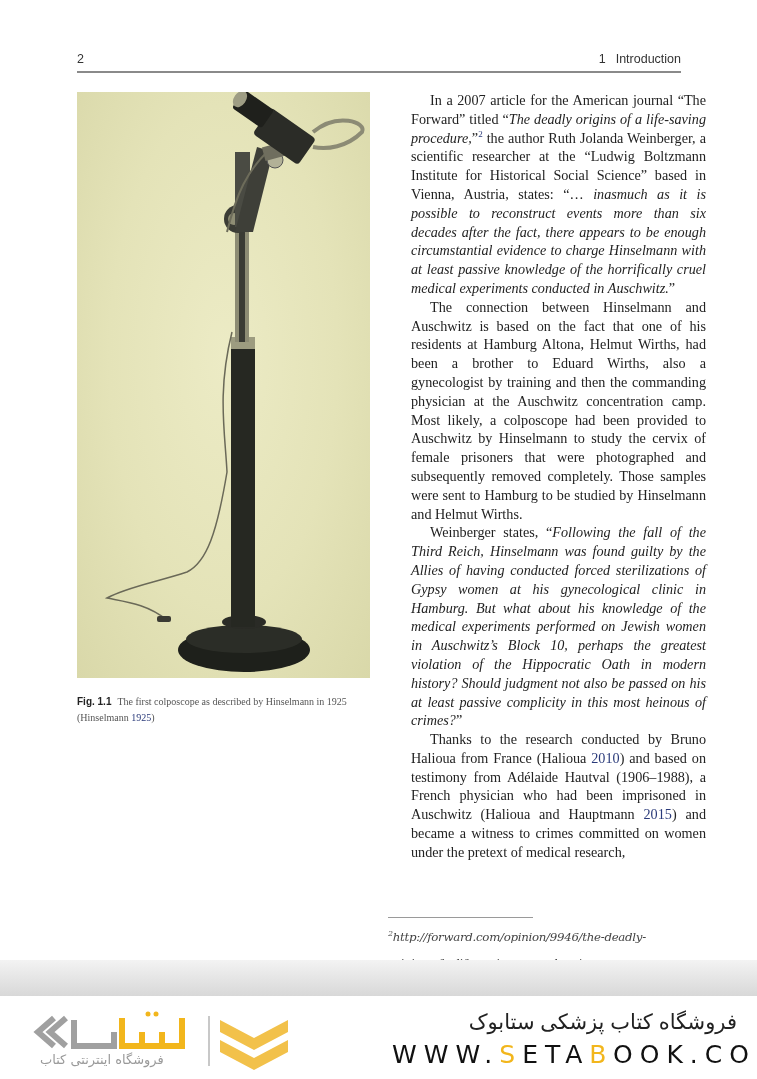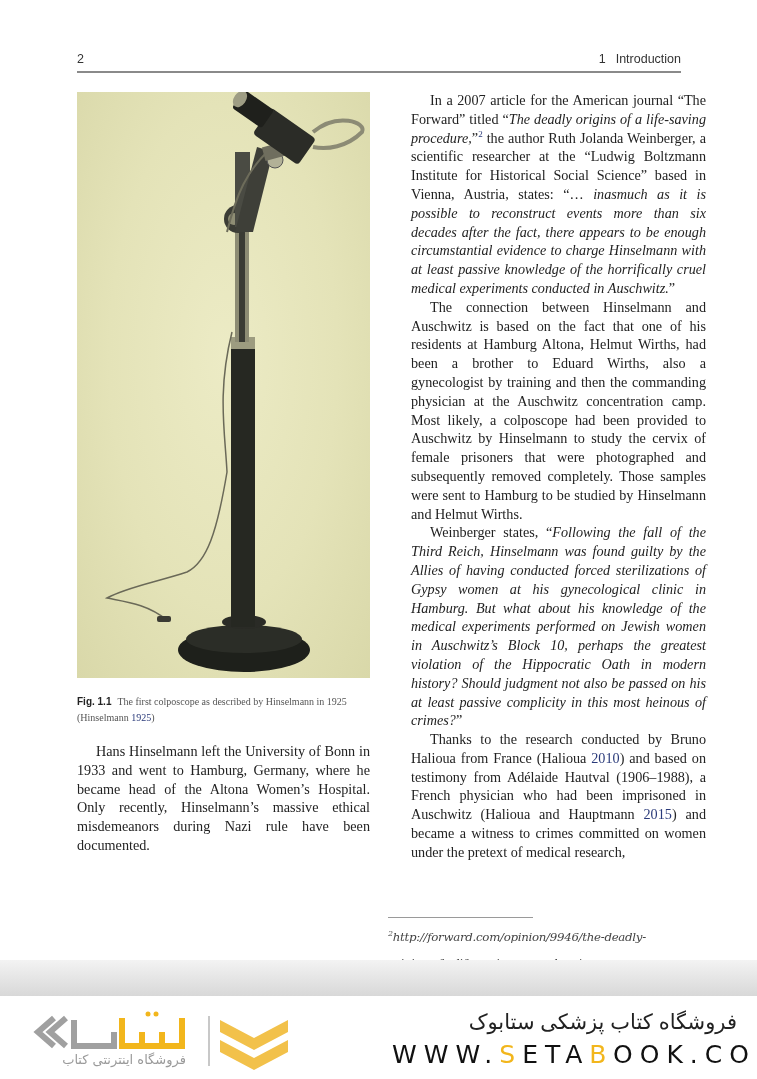--- a/index.html
+++ b/index.html
@@ -44,21 +44,21 @@
     .footnote { position: absolute; left: 388px; top: 921px; width: 295px; font-size: 11.8px; line-height: 26px; color: #444; font-family: "DejaVu Serif", serif; letter-spacing: -0.3px; font-style: italic;}
     .footnote .fn-no { font-size: 8px; vertical-align: super; }
 
     .shadow-band {
       position: absolute; left: 0; top: 960px; width: 757px; height: 36px;
       background: linear-gradient(#f3f3f3, #d8d8d8);
     }
     .banner { position: absolute; left: 0; top: 996px; width: 757px; height: 83px; background: #ffffff; }
     .brand-logo { position: absolute; left: 30px; top: 1010px; width: 270px; height: 62px; }
     .brand-sub {
-      position: absolute; left: 40px; top: 1052px; width: 168px; text-align: center;
+      position: absolute; left: 40px; top: 1052px; width: 168px; text-align: left;
       font-family: "DejaVu Sans", sans-serif; font-size: 13px; color: #9a9a9a; direction: rtl;
     }
     .fa-title {
       position: absolute; right: 20px; top: 1010px; font-family: Liberation Sans, sans-serif;
       font-size: 21px; color: #222; direction: rtl;
     }
     .site-url {
       position: absolute; left: 392px; top: 1040px; font-family: "DejaVu Sans", sans-serif;
       font-size: 25px; letter-spacing: 7px; color: #111;
     }
@@ -104,21 +104,20 @@
       <path d="M155 240 C140 300 148 340 150 380 C140 440 130 470 110 480 C80 490 50 495 30 506 C50 510 70 512 90 528" stroke="#6a6958" stroke-width="1.5" fill="none"></path>
       <rect x="80" y="524" width="14" height="6" rx="2" fill="#3a3a33"></rect>
     </svg>
   </div>
 
   <div class="caption">
     <span class="lbl">Fig. 1.1</span><span>The first colposcope as described by Hinselmann in 1925 (Hinselmann </span><span class="ref">1925</span><span>)</span>
   </div>
 
   <div class="col col-left">
-    <p>Hans Hinselmann left the University of Bonn in 1933 and went to Hamburg, Germany, where he became head of the Altona Women’s Hospital. Only recently, Hinselmann’s massive ethical misdemeanors during Nazi rule have been documented.</p>
   </div>
 
   <div class="col col-right">
     <p><span>In a 2007 article for the American journal “The Forward” titled “</span><em>The deadly origins of a life-saving procedure,</em><span>”</span><sup class="ref">2</sup><span> the author Ruth Jolanda Weinberger, a scientific researcher at the “Ludwig Boltzmann Institute for Historical Social Science” based in Vienna, Austria, states: “…</span> <em>inasmuch as it is possible to reconstruct events more than six decades after the fact, there appears to be enough circumstantial evidence to charge Hinselmann with at least passive knowledge of the horrifically cruel medical experiments conducted in Auschwitz.</em><span>”</span></p>
     <p>The connection between Hinselmann and Auschwitz is based on the fact that one of his residents at Hamburg Altona, Helmut Wirths, had been a brother to Eduard Wirths, also a gynecologist by training and then the commanding physician at the Auschwitz concentration camp. Most likely, a colposcope had been provided to Auschwitz by Hinselmann to study the cervix of female prisoners that were photographed and subsequently removed completely. Those samples were sent to Hamburg to be studied by Hinselmann and Helmut Wirths.</p>
     <p><span>Weinberger states, “</span><em>Following the fall of the Third Reich, Hinselmann was found guilty by the Allies of having conducted forced sterilizations of Gypsy women at his gynecological clinic in Hamburg. But what about his knowledge of the medical experiments performed on Jewish women in Auschwitz’s Block 10, perhaps the greatest violation of the Hippocratic Oath in modern history? Should judgment not also be passed on his at least passive complicity in this most heinous of crimes?</em><span>”</span></p>
     <p><span>Thanks to the research conducted by Bruno Halioua from France (Halioua </span><span class="ref">2010</span><span>) and based on testimony from Adélaide Hautval (1906–1988), a French physician who had been imprisoned in Auschwitz (Halioua and Hauptmann </span><span class="ref">2015</span><span>) and became a witness to crimes committed on women under the pretext of medical research,</span></p>
   </div>
 
   <div class="fn-rule"></div>

